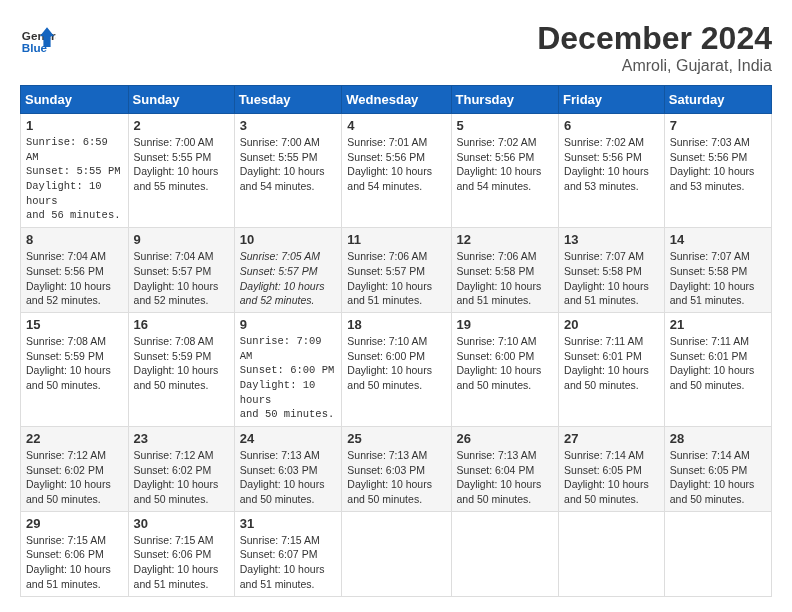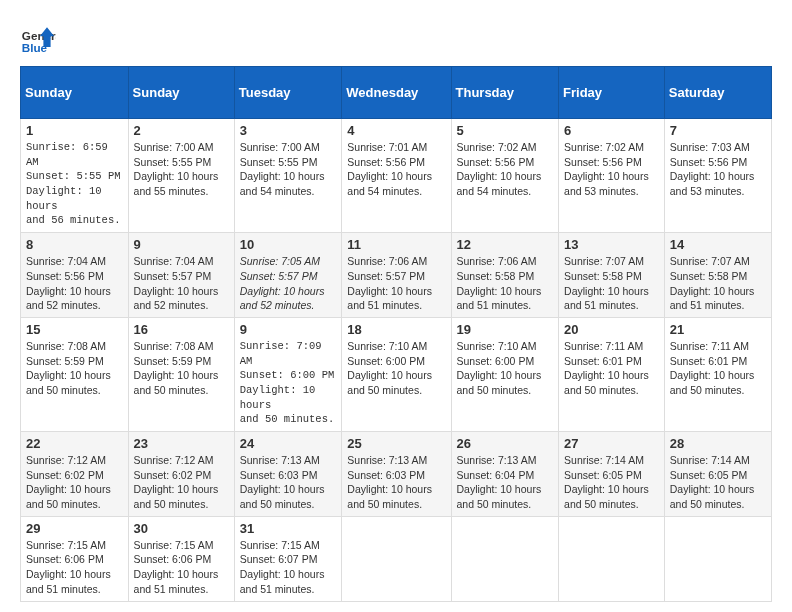--- a/index.html
+++ b/index.html
@@ -36,21 +36,21 @@
       color: #555;
     }
     table {
       width: 100%;
       border-collapse: collapse;
       font-size: 11px;
     }
     thead th {
       background: #1565c0;
       color: #fff;
-      padding: 18px 4px;
+      padding: 6px 4px;
       font-size: 13px;
       font-weight: bold;
       text-align: left;
       border: 1px solid #1255a0;
     }
     td {
       vertical-align: top;
       padding: 4px 5px;
       border: 1px solid #ddd;
       width: 113px;
@@ -75,20 +75,24 @@
 </head>
 <body>
 
 <div class="header">
   <div class="logo">
     <svg class="logo-icon" viewBox="0 0 40 40">
       <text x="2" y="22" font-size="13" font-weight="bold" fill="#333">General</text>
       <text x="2" y="35" font-size="13" font-weight="bold" fill="#1565c0">Blue</text>
       <polygon points="30,8 38,18 34,18 34,30 26,30 26,18 22,18" fill="#1565c0"></polygon>
     </svg>
+  </div>
+  <div class="title-block">
+    <div class="calendar-title">December 2024</div>
+    <div class="calendar-subtitle">Amroli, Gujarat, India</div>
   </div>
 </div>
 
 <table>
   <thead>
     <tr>
       <th>Sunday</th>
       <th>Sunday</th>
       <th>Tuesday</th>
       <th>Wednesday</th>

